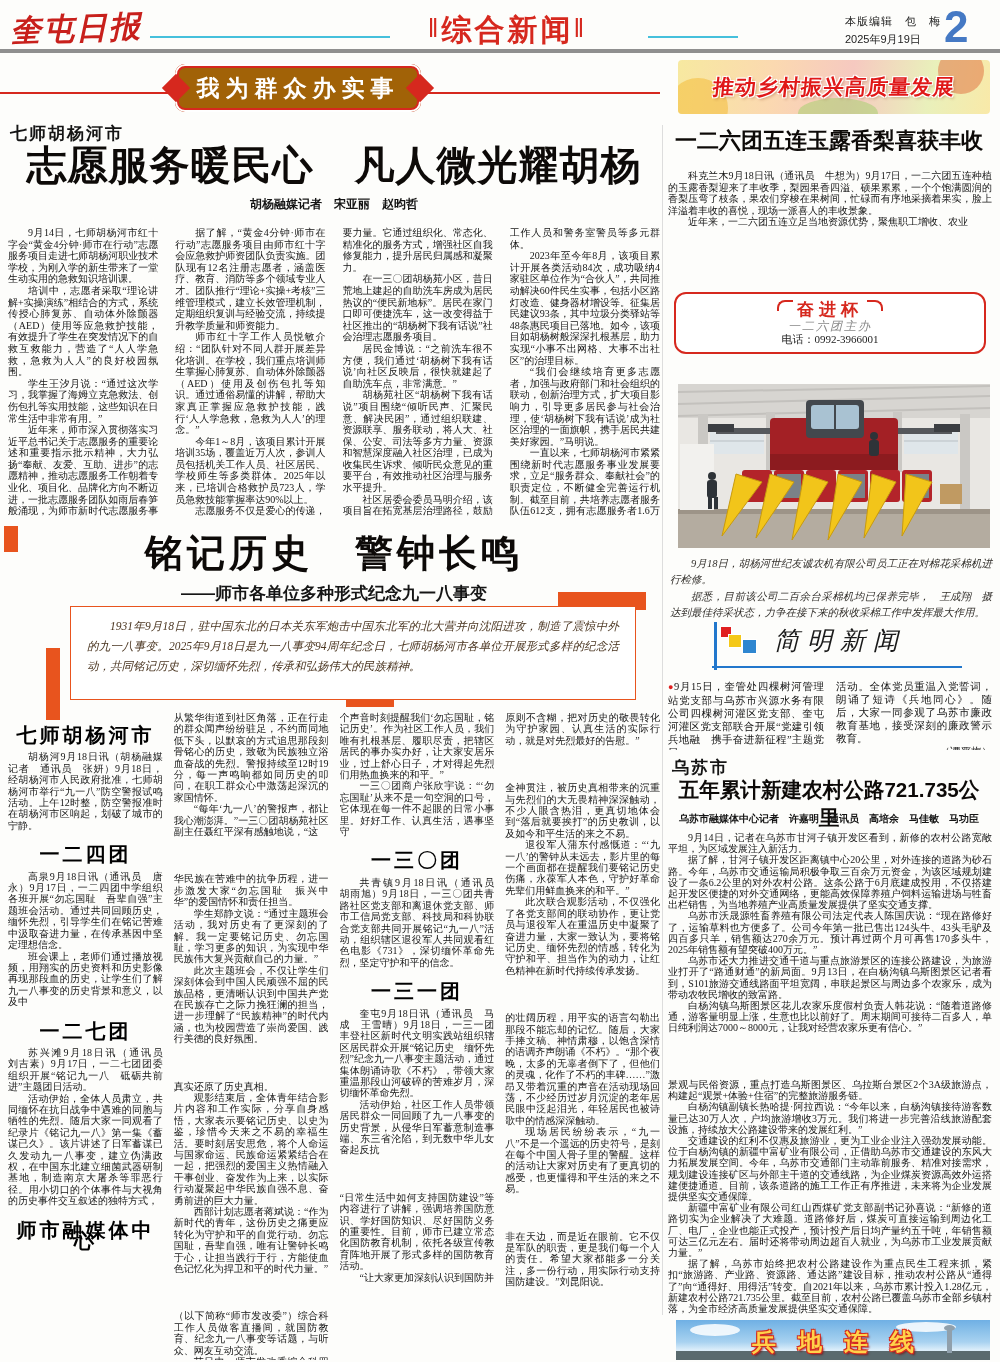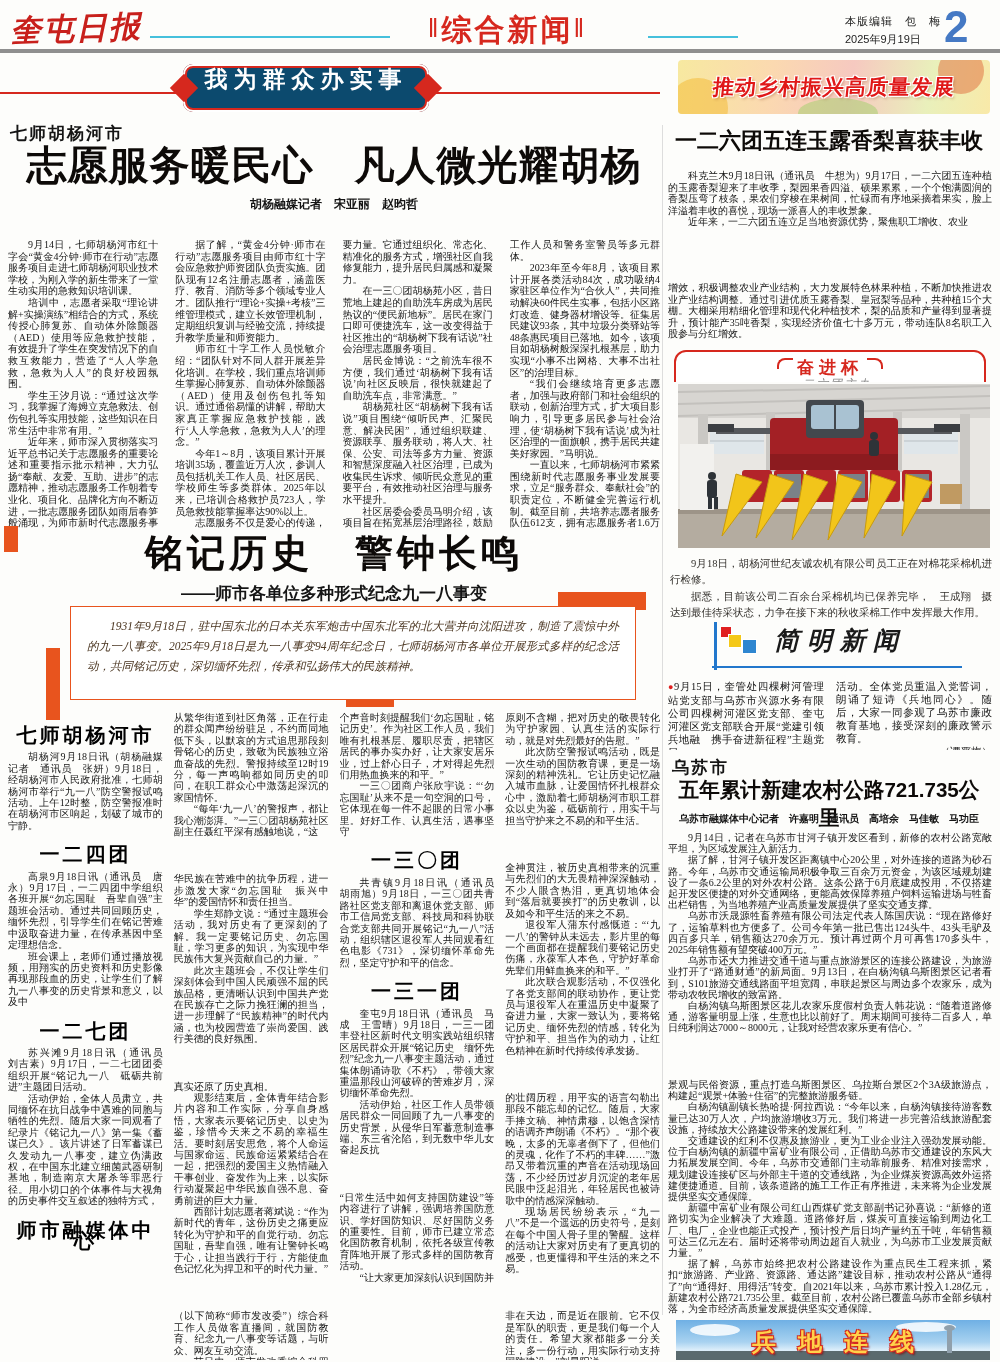--- a/index.html
+++ b/index.html
@@ -14,23 +14,23 @@
   .sec-title{position:absolute;left:400px;top:10px;width:215px;text-align:center;color:#d6281e;
              font-weight:900;font-size:30px;letter-spacing:3px;font-family:"Liberation Sans",sans-serif;}
   .sec-title .bars{font-weight:400;font-size:26px;vertical-align:3px;}
   .editor{position:absolute;left:845px;top:14px;font-size:11px;color:#222;letter-spacing:1px;}
   .pagedate{position:absolute;left:845px;top:32px;font-size:11px;color:#222;}
   .pagenum{position:absolute;left:944px;top:2px;font-size:44px;font-weight:900;color:#4579c4;
            font-family:"Liberation Sans",sans-serif;}
   .gray-rule{position:absolute;left:0;top:49px;width:1000px;height:4px;background:#8f8f8f;}
   
   .red-hair{position:absolute;left:0;top:92px;width:660px;height:2px;background:#d6281e;}
-  .banner-left{position:absolute;left:183px;top:64px;width:246px;height:48px;background:#0c4a6e;
+  .banner-left{position:absolute;left:175px;top:64px;width:246px;height:48px;background:#a16207;
                border-radius:10px;box-shadow:inset 0 0 0 2px #fff,inset 0 0 0 4px #d6281e;
-               display:flex;justify-content:center;}
+               display:flex;align-items:center;justify-content:center;}
   .banner-left:before,.banner-left:after{content:"";position:absolute;top:14px;width:20px;height:20px;
                background:#d6281e;transform:rotate(45deg);}
   .banner-left:before{left:-9px;} .banner-left:after{right:-9px;}
   .banner-left span{color:#fff;font-weight:900;font-size:23px;letter-spacing:6px;
                font-family:"Liberation Sans",sans-serif;position:relative;z-index:2;}
   .banner-rural{position:absolute;left:678px;top:60px;width:312px;height:54px;border-radius:4px;overflow:hidden;
       background:linear-gradient(100deg,#f7e9a0 0%,#fbd9b0 30%,#f6c9c0 55%,#e9f0bb 80%,#f9e9a8 100%);
       display:flex;align-items:center;justify-content:center;}
   .banner-rural i{position:absolute;border-radius:50%;opacity:.5;}
   .b1{width:60px;height:60px;background:#f4b72e;left:-10px;top:18px;}
@@ -46,21 +46,21 @@
   .sec-head{font-family:"Liberation Sans",sans-serif;font-weight:900;font-size:20px;text-align:center;
             letter-spacing:3px;margin:18px 0 10px;color:#000;}
   .cols{display:flex;}
   .col{flex:1;overflow:hidden;}
   
   .vol-kicker{position:absolute;left:10px;top:122px;font-size:17px;font-weight:700;letter-spacing:2px;}
   .vol-headline{position:absolute;left:8px;top:138px;width:652px;text-align:center;font-size:40px;
                 font-weight:900;letter-spacing:1px;color:#0d0a08;}
   .vol-byline{position:absolute;left:8px;top:196px;width:652px;text-align:center;font-size:12px;font-weight:700;}
   .vol-cols{position:absolute;left:8px;top:227px;width:652px;height:290px;gap:17px;
-            font-size:10px;line-height:11.6px;margin-top:12px;}
+            font-size:10px;line-height:11.6px;}
   
   .mem-headline{position:absolute;left:8px;top:528px;width:652px;text-align:center;font-size:38px;
                 font-weight:900;letter-spacing:4px;color:#0d0a08;}
   .mem-subhead{position:absolute;left:8px;top:582px;width:652px;text-align:center;font-size:17px;font-weight:700;}
   .or{position:absolute;background:#e8541e;}
   .or1{left:4px;top:526px;width:14px;height:26px;}
   .or2{left:558px;top:592px;width:88px;height:18px;}
   .or3{left:46px;top:648px;width:14px;height:72px;}
   .or4{left:346px;top:699px;width:48px;height:8px;}
   .mem-intro{position:absolute;left:70px;top:606px;width:532px;height:74px;border:1px solid #e8541e;
@@ -79,31 +79,31 @@
           padding:6px 4px 6px;text-align:center;background:#fff;}
   .fj-title{color:#d6281e;font-weight:900;font-size:17px;letter-spacing:5px;
             font-family:"Liberation Sans",sans-serif;}
   .fj-wing{display:inline-block;width:14px;height:9px;border-top:2px solid #d6281e;vertical-align:4px;}
   .fj-wing.l{border-left:2px solid #d6281e;border-top-left-radius:8px;margin-right:4px;}
   .fj-wing.r{border-right:2px solid #d6281e;border-top-right-radius:8px;margin-left:4px;}
   .fj-host{font-size:12px;color:#888;font-style:italic;margin-top:3px;letter-spacing:2px;}
   .fj-phone{font-size:11px;color:#222;margin-top:2px;}
   .photo{position:absolute;left:678px;top:384px;width:312px;height:164px;background:#dcdad6;}
   .caption{position:absolute;left:670px;top:556px;width:322px;font-size:10.5px;line-height:1.55;
-           color:#33302c;text-align:justify;}
+           font-style:italic;color:#33302c;text-align:justify;}
   .caption p{margin:0;text-indent:2em;}
   .caption .credit{float:right;text-indent:0;padding-left:10px;}
   
   .jm-logo{position:absolute;left:672px;top:622px;width:320px;height:50px;}
   .jm-vline{position:absolute;left:42px;top:0;width:3px;height:48px;background:#2277cc;}
   .jm-sq{position:absolute;border:1px solid #fff;}
   .jm-red{left:48px;top:4px;width:10px;height:10px;background:#e02020;}
   .jm-yel{left:56px;top:12px;width:12px;height:12px;background:#f4c818;}
   .jm-blu{left:70px;top:17px;width:13px;height:13px;background:#2e86d0;}
-  .jm-title{position:absolute;left:102px;top:2px;font-size:25px;font-weight:700;font-style:italic;
+  .jm-title{position:absolute;left:102px;top:2px;font-size:25px;font-weight:400;font-style:italic;
             letter-spacing:8px;color:#1a1a1a;font-family:"DejaVu Serif",serif;}
   .jm-uline{position:absolute;left:40px;top:44px;width:250px;height:2px;background:#2277cc;}
   .jm-cols{position:absolute;left:668px;top:680px;width:324px;height:70px;gap:12px;
            font-size:10.5px;line-height:13px;}
   .jm-cols .bullet{color:#e02020;font-size:9px;}
   .jm-author{text-align:right;margin:0;}
   
   .wusu-kicker{position:absolute;left:672px;top:756px;font-size:17px;font-weight:700;letter-spacing:2px;}
   .wusu-headline{position:absolute;left:666px;top:776px;width:326px;text-align:center;font-size:21px;
                  font-weight:900;color:#0d0a08;transform:scaleX(.98);}
@@ -218,42 +218,38 @@
         <h3 class="sec-head">一三〇团</h3>
         <p class="para">共青镇9月18日讯（通讯员　胡雨旭）9月18日，一三〇团共青路社区党支部和离退休党支部、师市工信局党支部、科技局和科协联合党支部共同开展铭记“九一八”活动，组织辖区退役军人共同观看红色电影《731》，深切缅怀革命先烈，坚定守护和平的信念。</p>
         <h3 class="sec-head">一三一团</h3>
         <p class="para">奎屯9月18日讯（通讯员　马成　王雪晴）9月18日，一三一团丰登社区新时代文明实践站组织辖区居民群众开展“铭记历史　缅怀先烈”纪念九一八事变主题活动，通过集体朗诵诗歌《不朽》，带领大家重温那段山河破碎的苦难岁月，深切缅怀革命先烈。</p>
         <p class="para">活动伊始，社区工作人员带领居民群众一同回顾了九一八事变的历史背景，从侵华日军蓄意制造事端、东三省沦陷，到无数中华儿女奋起反抗</p>
         <p class="para cont gap">“日常生活中如何支持国防建设”等内容进行了讲解，强调培养国防意识、学好国防知识、尽好国防义务的重要性。目前，师市已建立常态化国防教育机制，依托各级宣传教育阵地开展了形式多样的国防教育活动。</p>
         <p class="para">“让大家更加深刻认识到国防并</p>
       </div>
     <div class="col">
         <p class="para cont">原则不含糊，把对历史的敬畏转化为守护家园、认真生活的实际行动，就是对先烈最好的告慰。”</p>
-        <p class="para">此次防空警报试鸣活动，既是一次生动的国防教育课，更是一场深刻的精神洗礼。它让历史记忆融入城市血脉，让爱国情怀扎根群众心中，激励着七师胡杨河市职工群众以史为鉴，砥砺前行，用实干与担当守护来之不易的和平生活。</p>
         <p class="para cont gap">全神贯注，被历史真相带来的沉重与先烈们的大无畏精神深深触动，不少人眼含热泪，更真切地体会到“落后就要挨打”的历史教训，以及如今和平生活的来之不易。</p>
         <p class="para">退役军人蒲东付感慨道：“‘九一八’的警钟从未远去，影片里的每一个画面都在提醒我们要铭记历史伤痛，永葆军人本色，守护好革命先辈们用鲜血换来的和平。”</p>
         <p class="para">此次联合观影活动，不仅强化了各党支部间的联动协作，更让党员与退役军人在重温历史中凝聚了奋进力量，大家一致认为，要将铭记历史、缅怀先烈的情感，转化为守护和平、担当作为的动力，让红色精神在新时代持续传承发扬。</p>
         <p class="para cont gap">的壮阔历程，用平实的语言勾勒出那段不能忘却的记忆。随后，大家手捧文稿、神情肃穆，以饱含深情的语调齐声朗诵《不朽》。“那个夜晚，太多的无辜者倒下了，但他们的灵魂，化作了不朽的丰碑……”激昂又带着沉重的声音在活动现场回荡，不少经历过岁月沉淀的老年居民眼中泛起泪光，年轻居民也被诗歌中的情感深深触动。</p>
         <p class="para">现场居民纷纷表示，“九一八”不是一个遥远的历史符号，是刻在每个中国人骨子里的警醒。这样的活动让大家对历史有了更真切的感受，也更懂得和平生活的来之不易。</p>
         <p class="para cont gap">非在天边，而是近在眼前。它不仅是军队的职责，更是我们每一个人的责任。希望大家都能多一分关注，多一份行动，用实际行动支持国防建设。”刘昆阳说。</p>
       </div>
   </div>
 
   <div class="rule-v"></div>
 
   <div class="pear-headline sans">一二六团五连玉露香梨喜获丰收</div>
   <div class="cols pear-cols">
     <div class="col">
         <p class="para">科克兰木9月18日讯（通讯员　牛想为）9月17日，一二六团五连种植的玉露香梨迎来了丰收季，梨园果香四溢、硕果累累，一个个饱满圆润的香梨压弯了枝条，果农们穿梭在果树间，忙碌而有序地采摘着果实，脸上洋溢着丰收的喜悦，现场一派喜人的丰收景象。</p>
         <p class="para">近年来，一二六团五连立足当地资源优势，聚焦职工增收、农业</p>
       </div>
     <div class="col">
-      <div>
-          <p class="para cont">增效，积极调整农业产业结构，大力发展特色林果种植，不断加快推进农业产业结构调整。通过引进优质玉露香梨、皇冠梨等品种，共种植15个大棚。大棚采用精细化管理和现代化种植技术，梨的品质和产量得到显著提升，预计能产35吨香梨，实现经济价值七十多万元，带动连队8名职工入股参与分红增效。</p>
-        </div>
       <div class="fenjin">
         <div><span class="fj-wing l"></span><span class="fj-title">奋进杯</span><span class="fj-wing r"></span></div>
         <div class="fj-host">一二六团主办</div>
         <div class="fj-phone">电话：0992-3966001</div>
       </div>
     </div>
   </div>
 
   <div class="photo">
     <svg width="312" height="164" viewBox="0 0 312 164">

